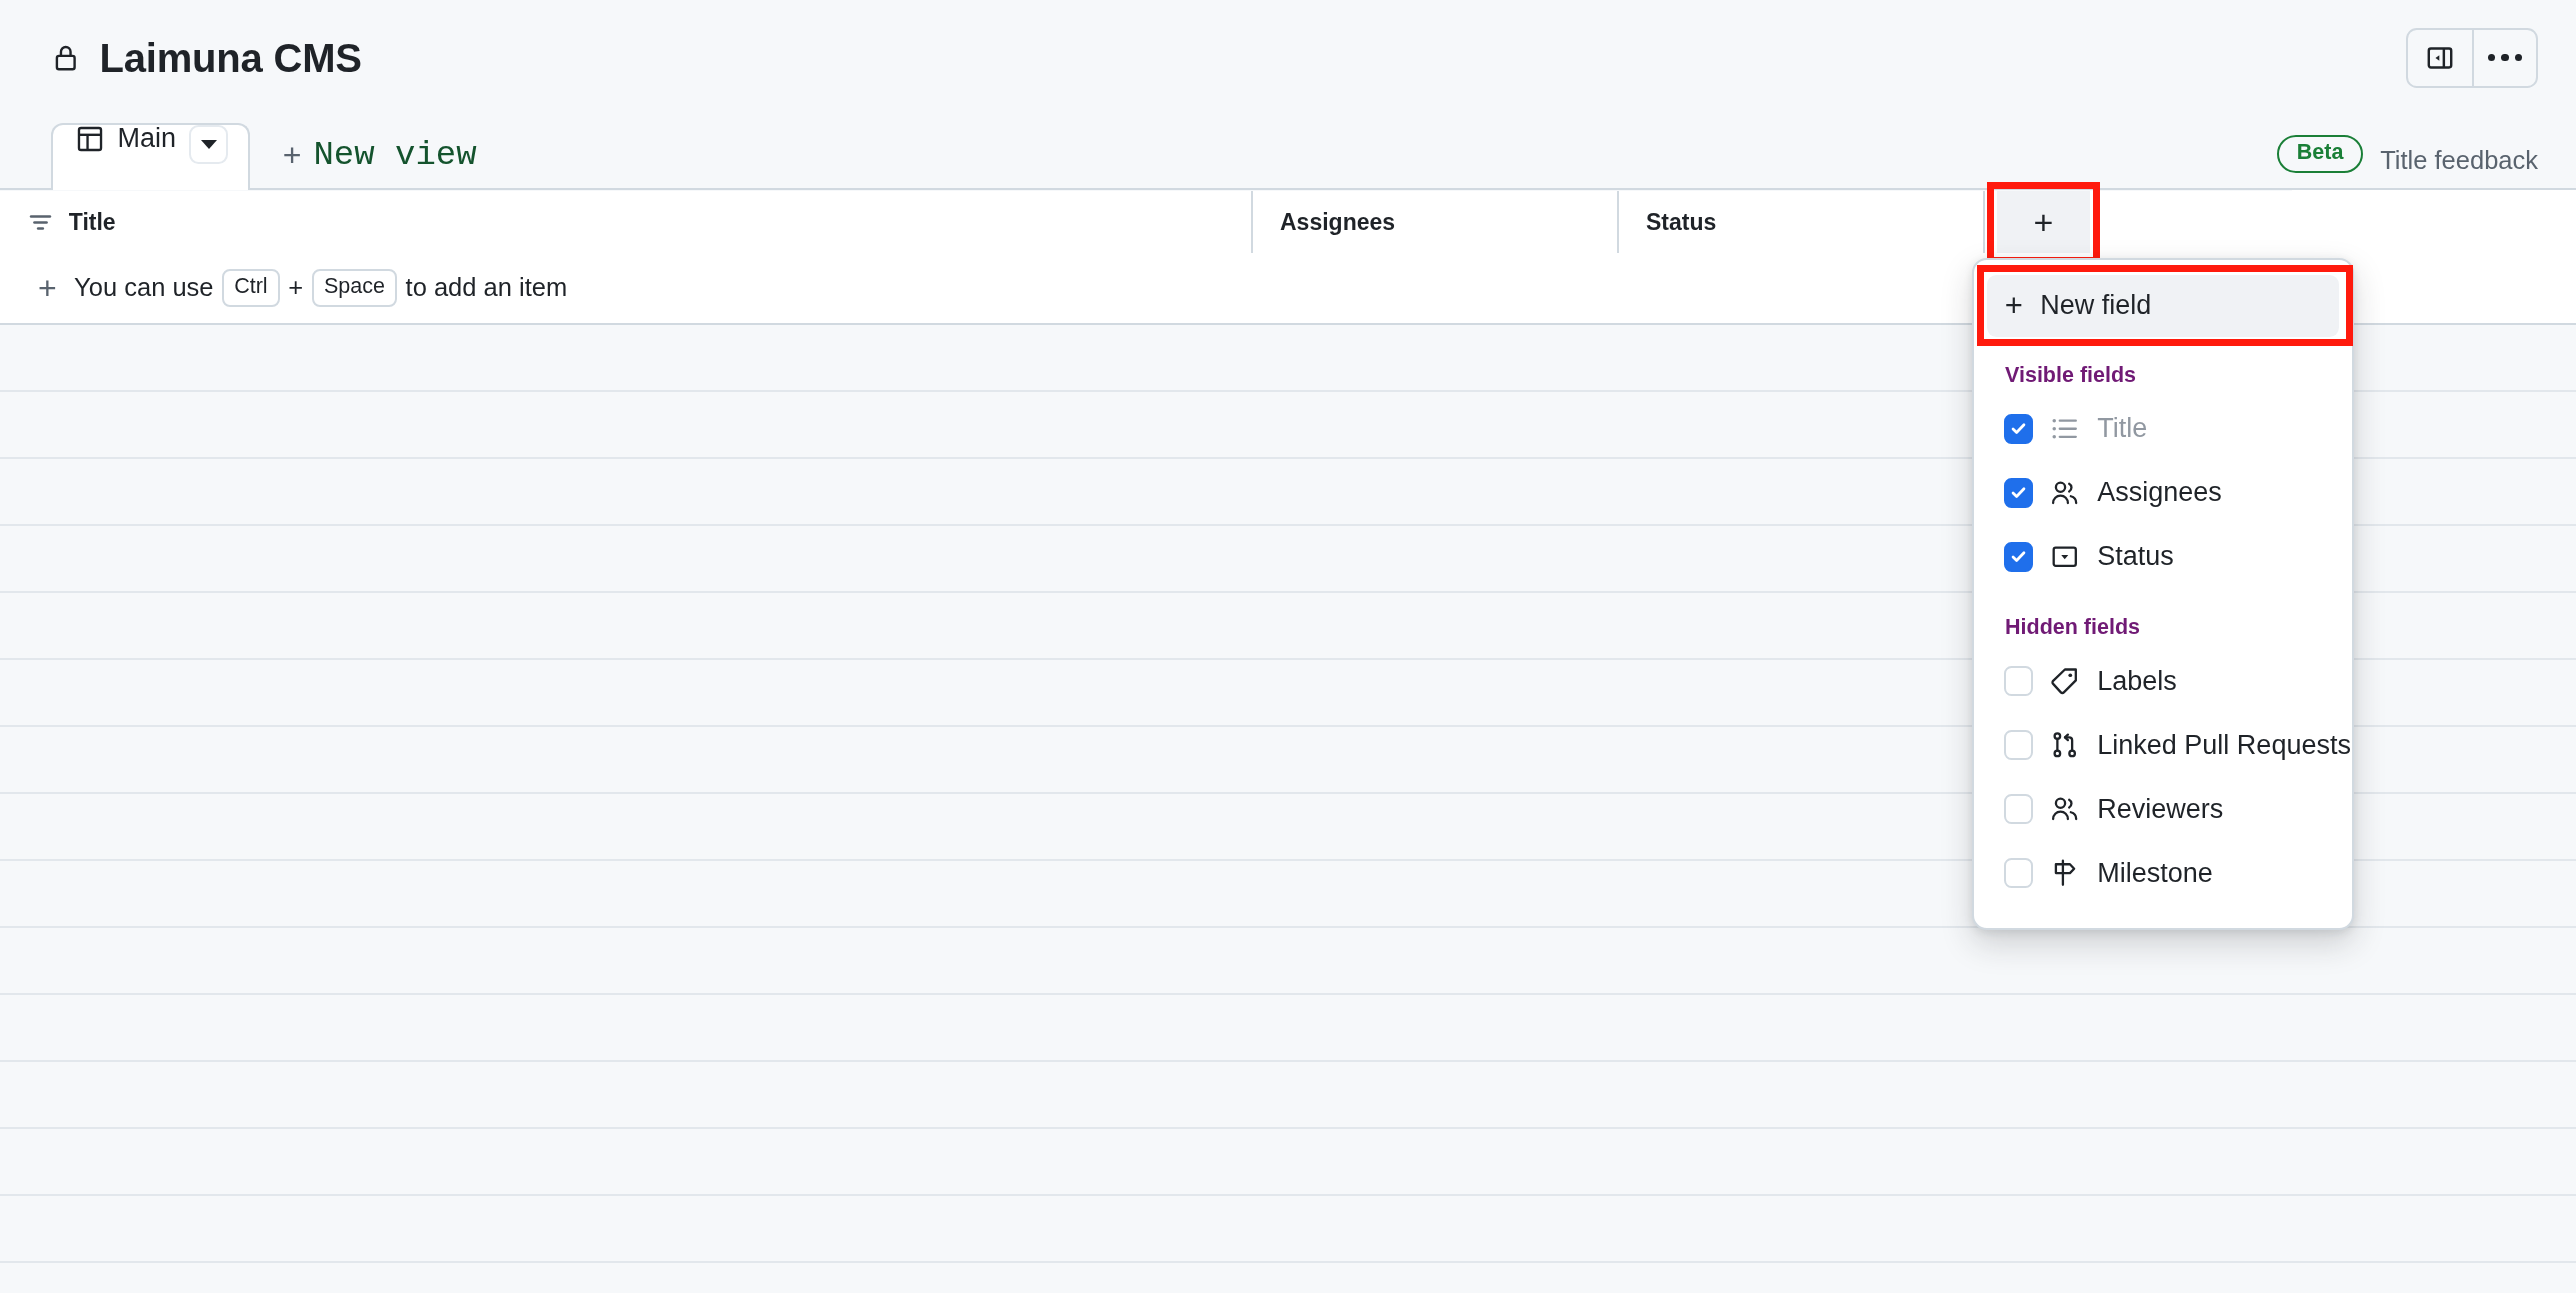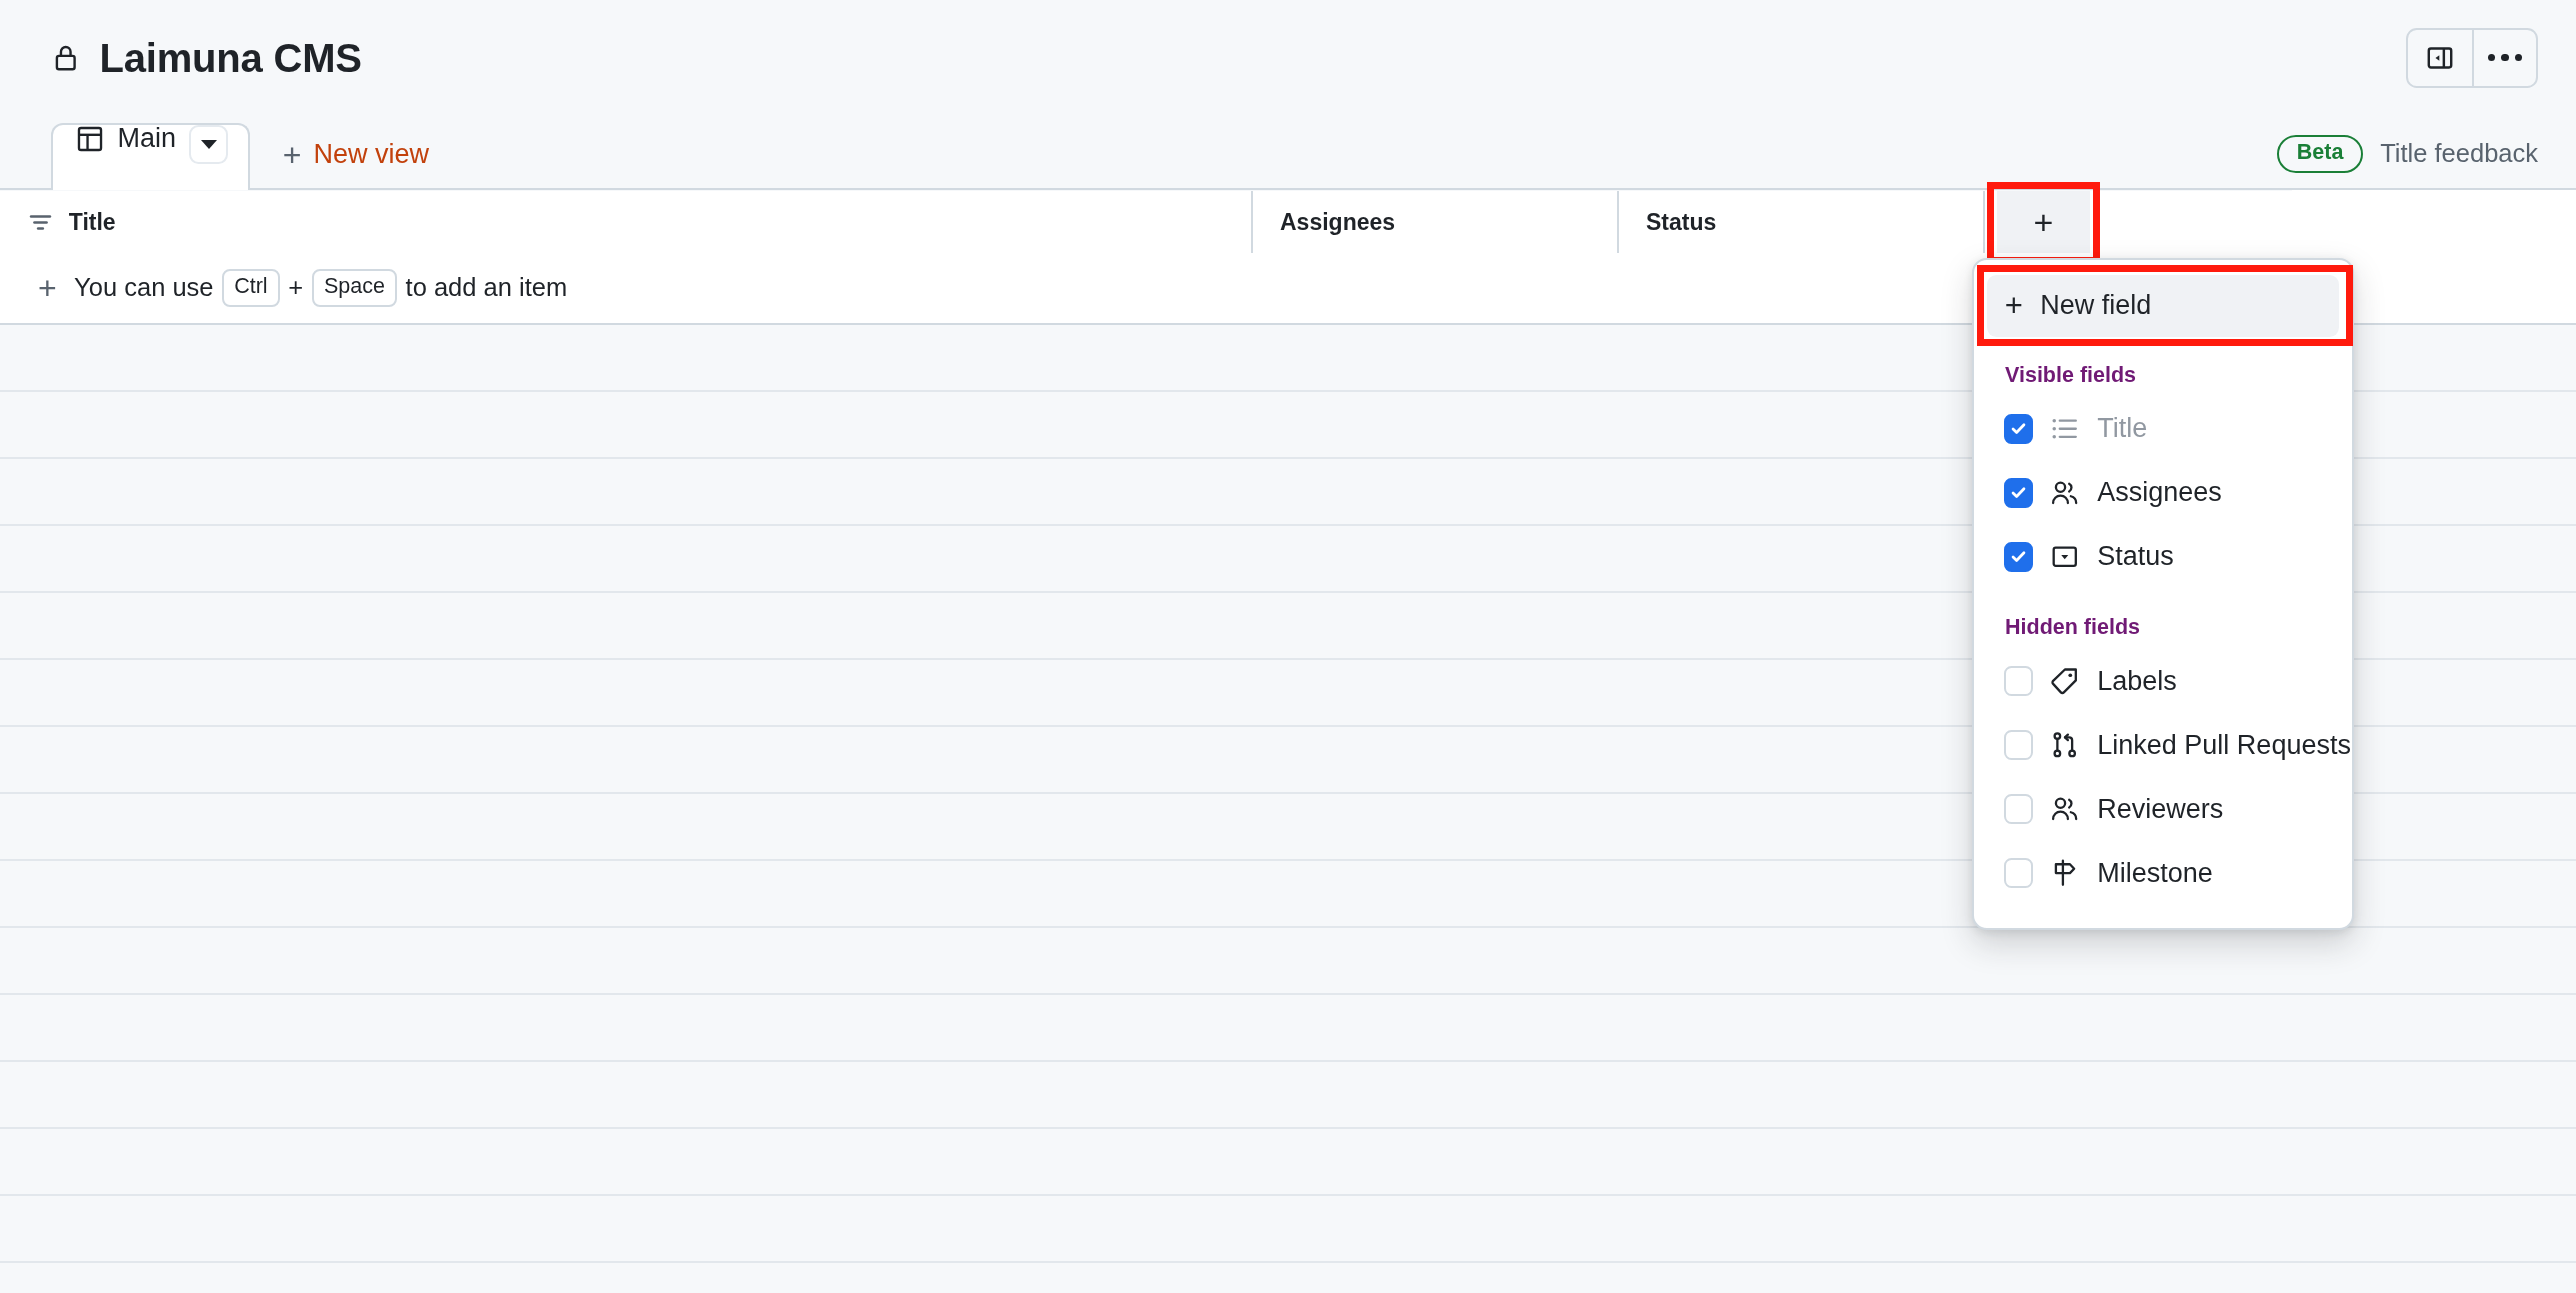--- a/index.html
+++ b/index.html
@@ -118,26 +118,26 @@
   .newview {
     height: 67px;
     display: flex;
     align-items: center;
     gap: 12px;
     padding: 0 23px;
     margin-left: 9.4px;
     cursor: pointer;
   }
   .newview-plus { font-size: 32px; color: #59636e; line-height: 1; font-weight: 400; }
-  .newview-label { font-size: 27px; color: #c2410c; line-height: 1; white-space: nowrap; }
+  .newview-label { font-size: 34px; color: #14532d; line-height: 1; white-space: nowrap; font-family: Liberation Mono, monospace; }
 
   .tabstrip-right {
     margin-left: auto;
     display: flex;
-    align-items: center;
+    align-items: flex-end;
     gap: 17.4px;
     padding-bottom: 14.8px;
     margin-top: 20px;
   }
   .beta-badge {
     border: 2px solid #1a7f37;
     border-radius: 670px;
     color: #1a7f37;
     font-size: 21.5px;
     font-weight: 600;

